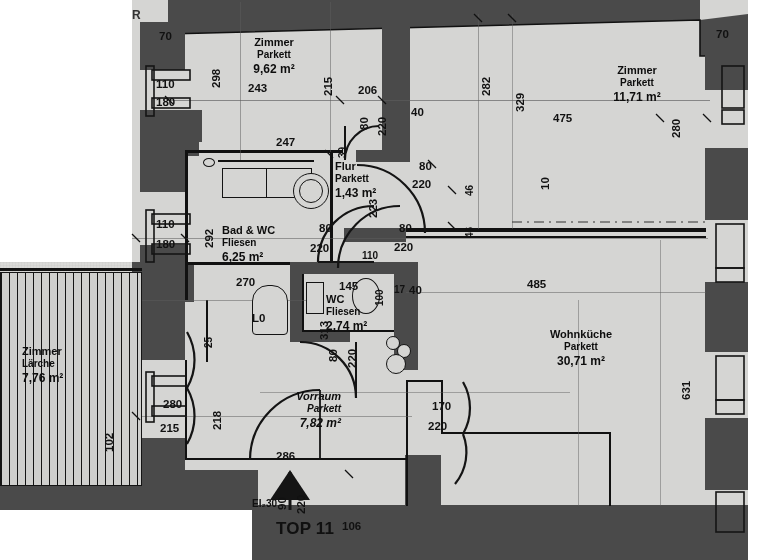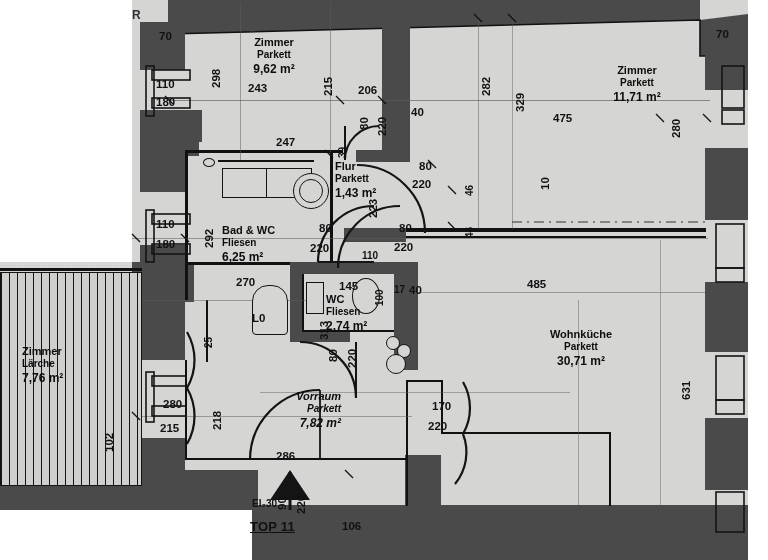--- a/index.html
+++ b/index.html
@@ -318,17 +318,17 @@
 
   <div class="dim" style="left:276px;top:450px;">286</div>
   <div class="dimv" style="left:276px;top:510px;">90</div>
   <div class="dimv" style="left:295px;top:514px;">220</div>
   <div class="dim dimsm" style="left:252px;top:498px;">EI₂30</div>
   <div class="dim" style="left:342px;top:520px;">106</div>
 
   <div class="dim" style="left:432px;top:400px;">170</div>
   <div class="dim" style="left:428px;top:420px;">220</div>
 
-  <div class="lbl" style="left:250px;top:519px;font-size:13px;text-decoration:underline;">TOP 11</div>
+  <div class="lbl" style="left:276px;top:519px;font-size:17px;">TOP 11</div>
 
   <div class="lbl" style="left:132px;top:8px;font-size:12px;color:#333;">R</div>
 
 </div>
 
 </body></html>

